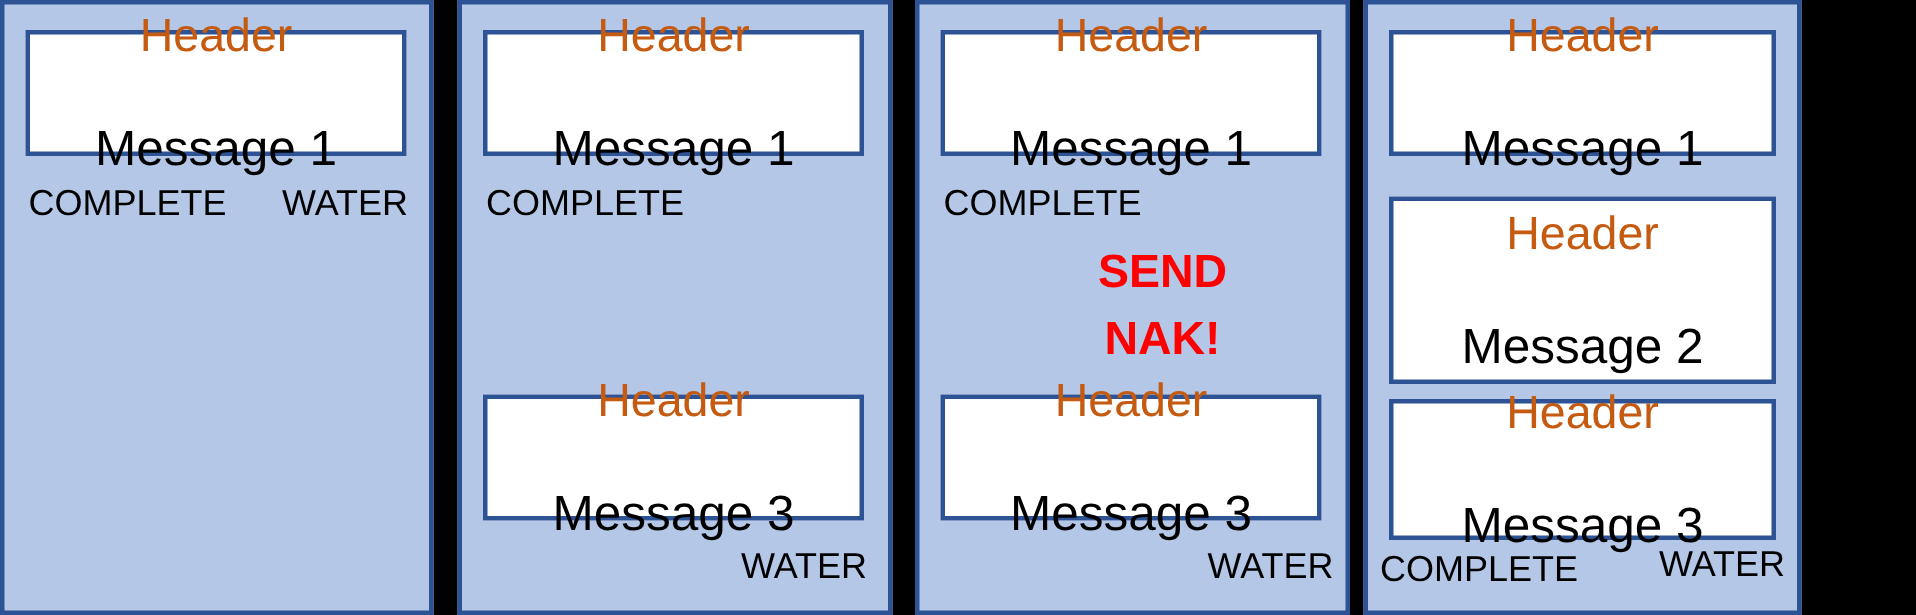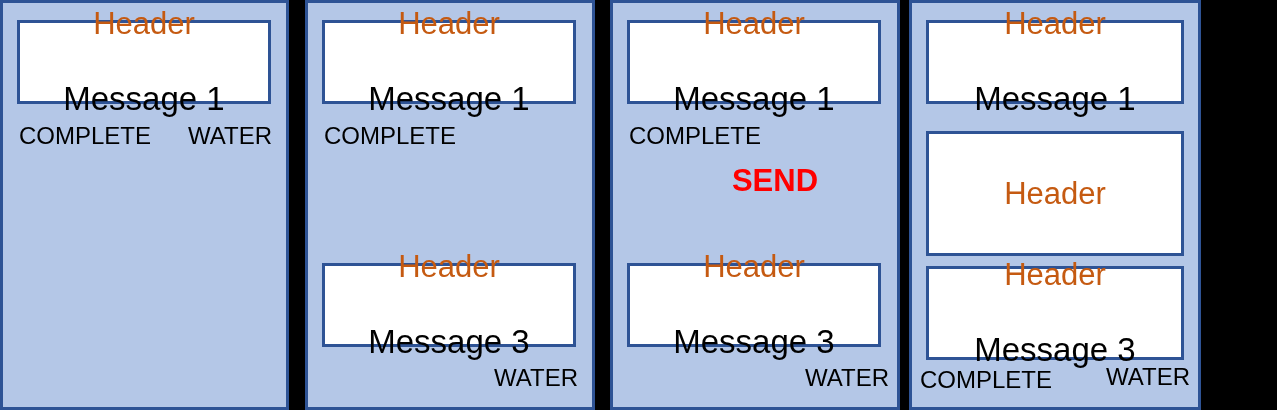--- a/index.html
+++ b/index.html
@@ -137,39 +137,41 @@
 
     <div class="msg-box" style="left:14px; top:20px; width:254px; height:84px;">
       <div class="msg-header">Header</div>
       <div class="msg-body">Message 1</div>
     </div>
 
     <div class="caption" style="left:16px; top:124px;">COMPLETE</div>
 
     <div class="nak" style="left:0; right:0; top:158px;padding-left:40px;">
       <div>SEND</div>
+      <div>NAK!</div>
     </div>
 
     <div class="msg-box" style="left:14px; top:263px; width:254px; height:84px;">
       <div class="msg-header">Header</div>
       <div class="msg-body">Message 3</div>
     </div>
 
     <div class="caption" style="right:8px; top:366px;">WATER</div>
   </div>
 
   <div class="panel" id="panel-4">
 
     <div class="msg-box" style="left:14px; top:20px; width:258px; height:84px;">
       <div class="msg-header">Header</div>
       <div class="msg-body">Message 1</div>
     </div>
 
     <div class="msg-box" style="left:14px; top:131px; width:258px; height:125px;">
       <div class="msg-header">Header</div>
+      <div class="msg-body">Message 2</div>
     </div>
 
     <div class="msg-box" style="left:14px; top:266px; width:258px; height:94px;">
       <div class="msg-header">Header</div>
       <div class="msg-body">Message 3</div>
     </div>
 
     <div class="caption" style="left:8px; top:368px;">COMPLETE</div>
 
     <div class="caption" style="right:8px; top:365px;">WATER</div>

